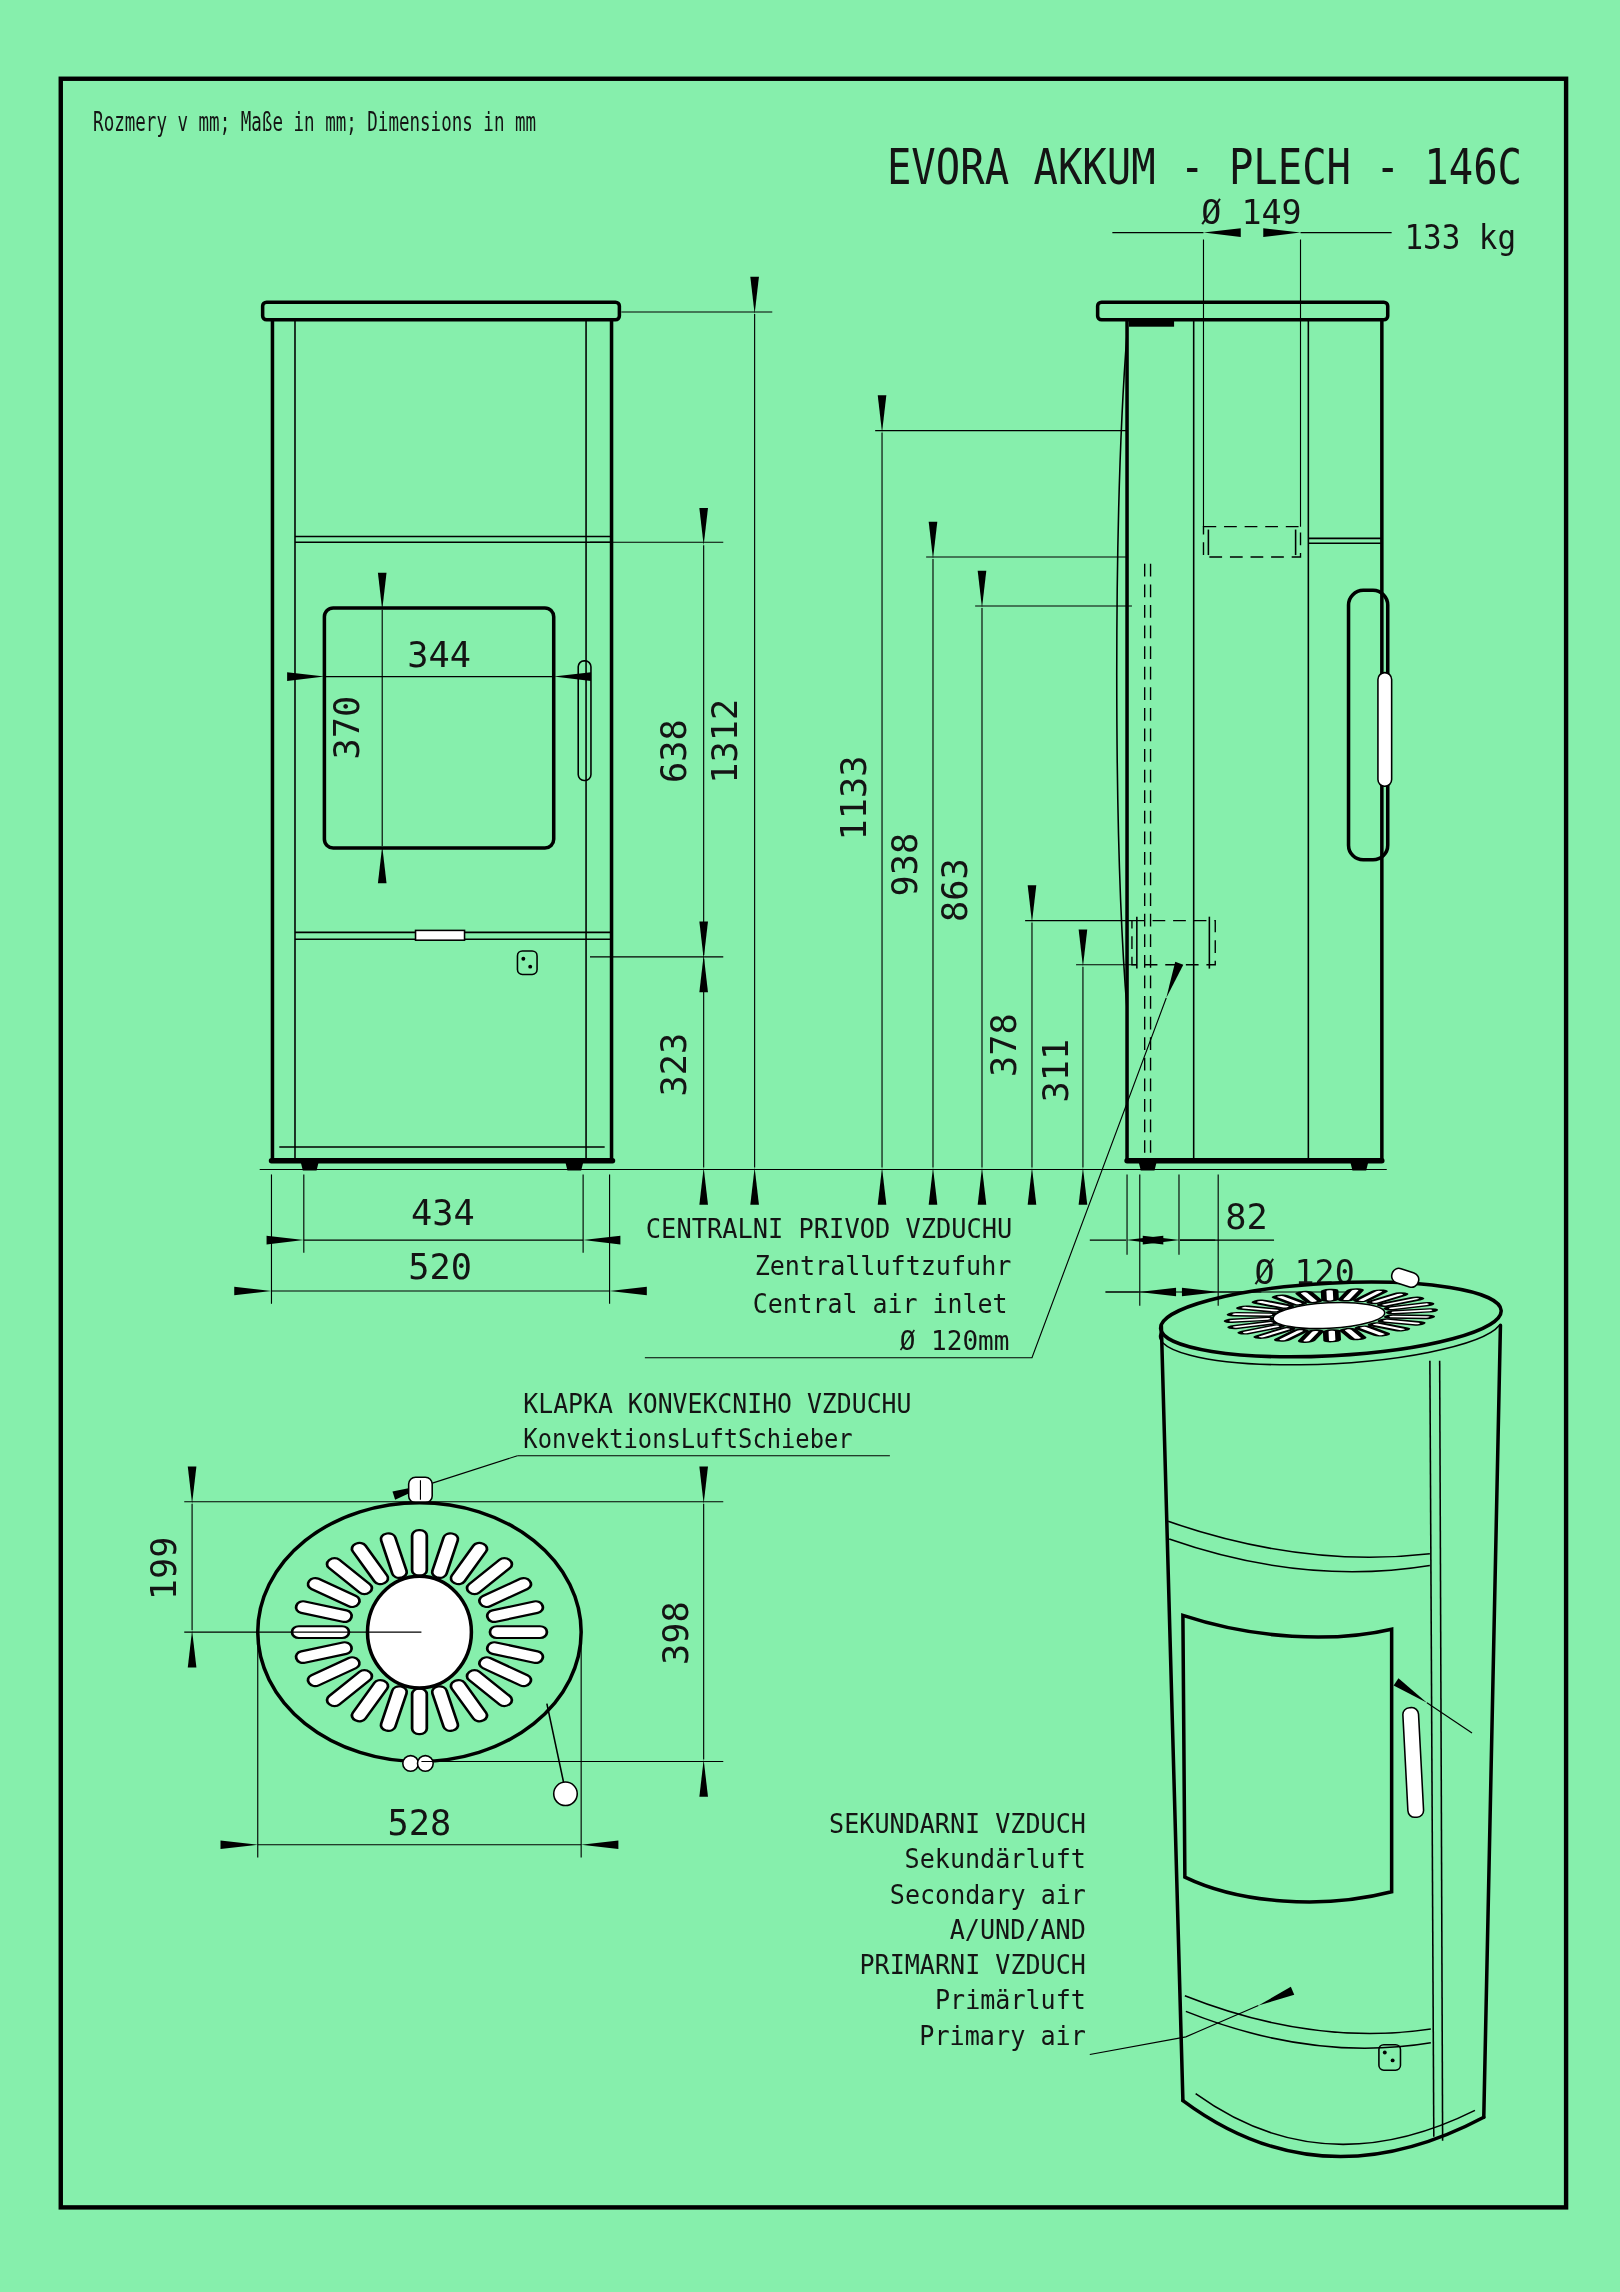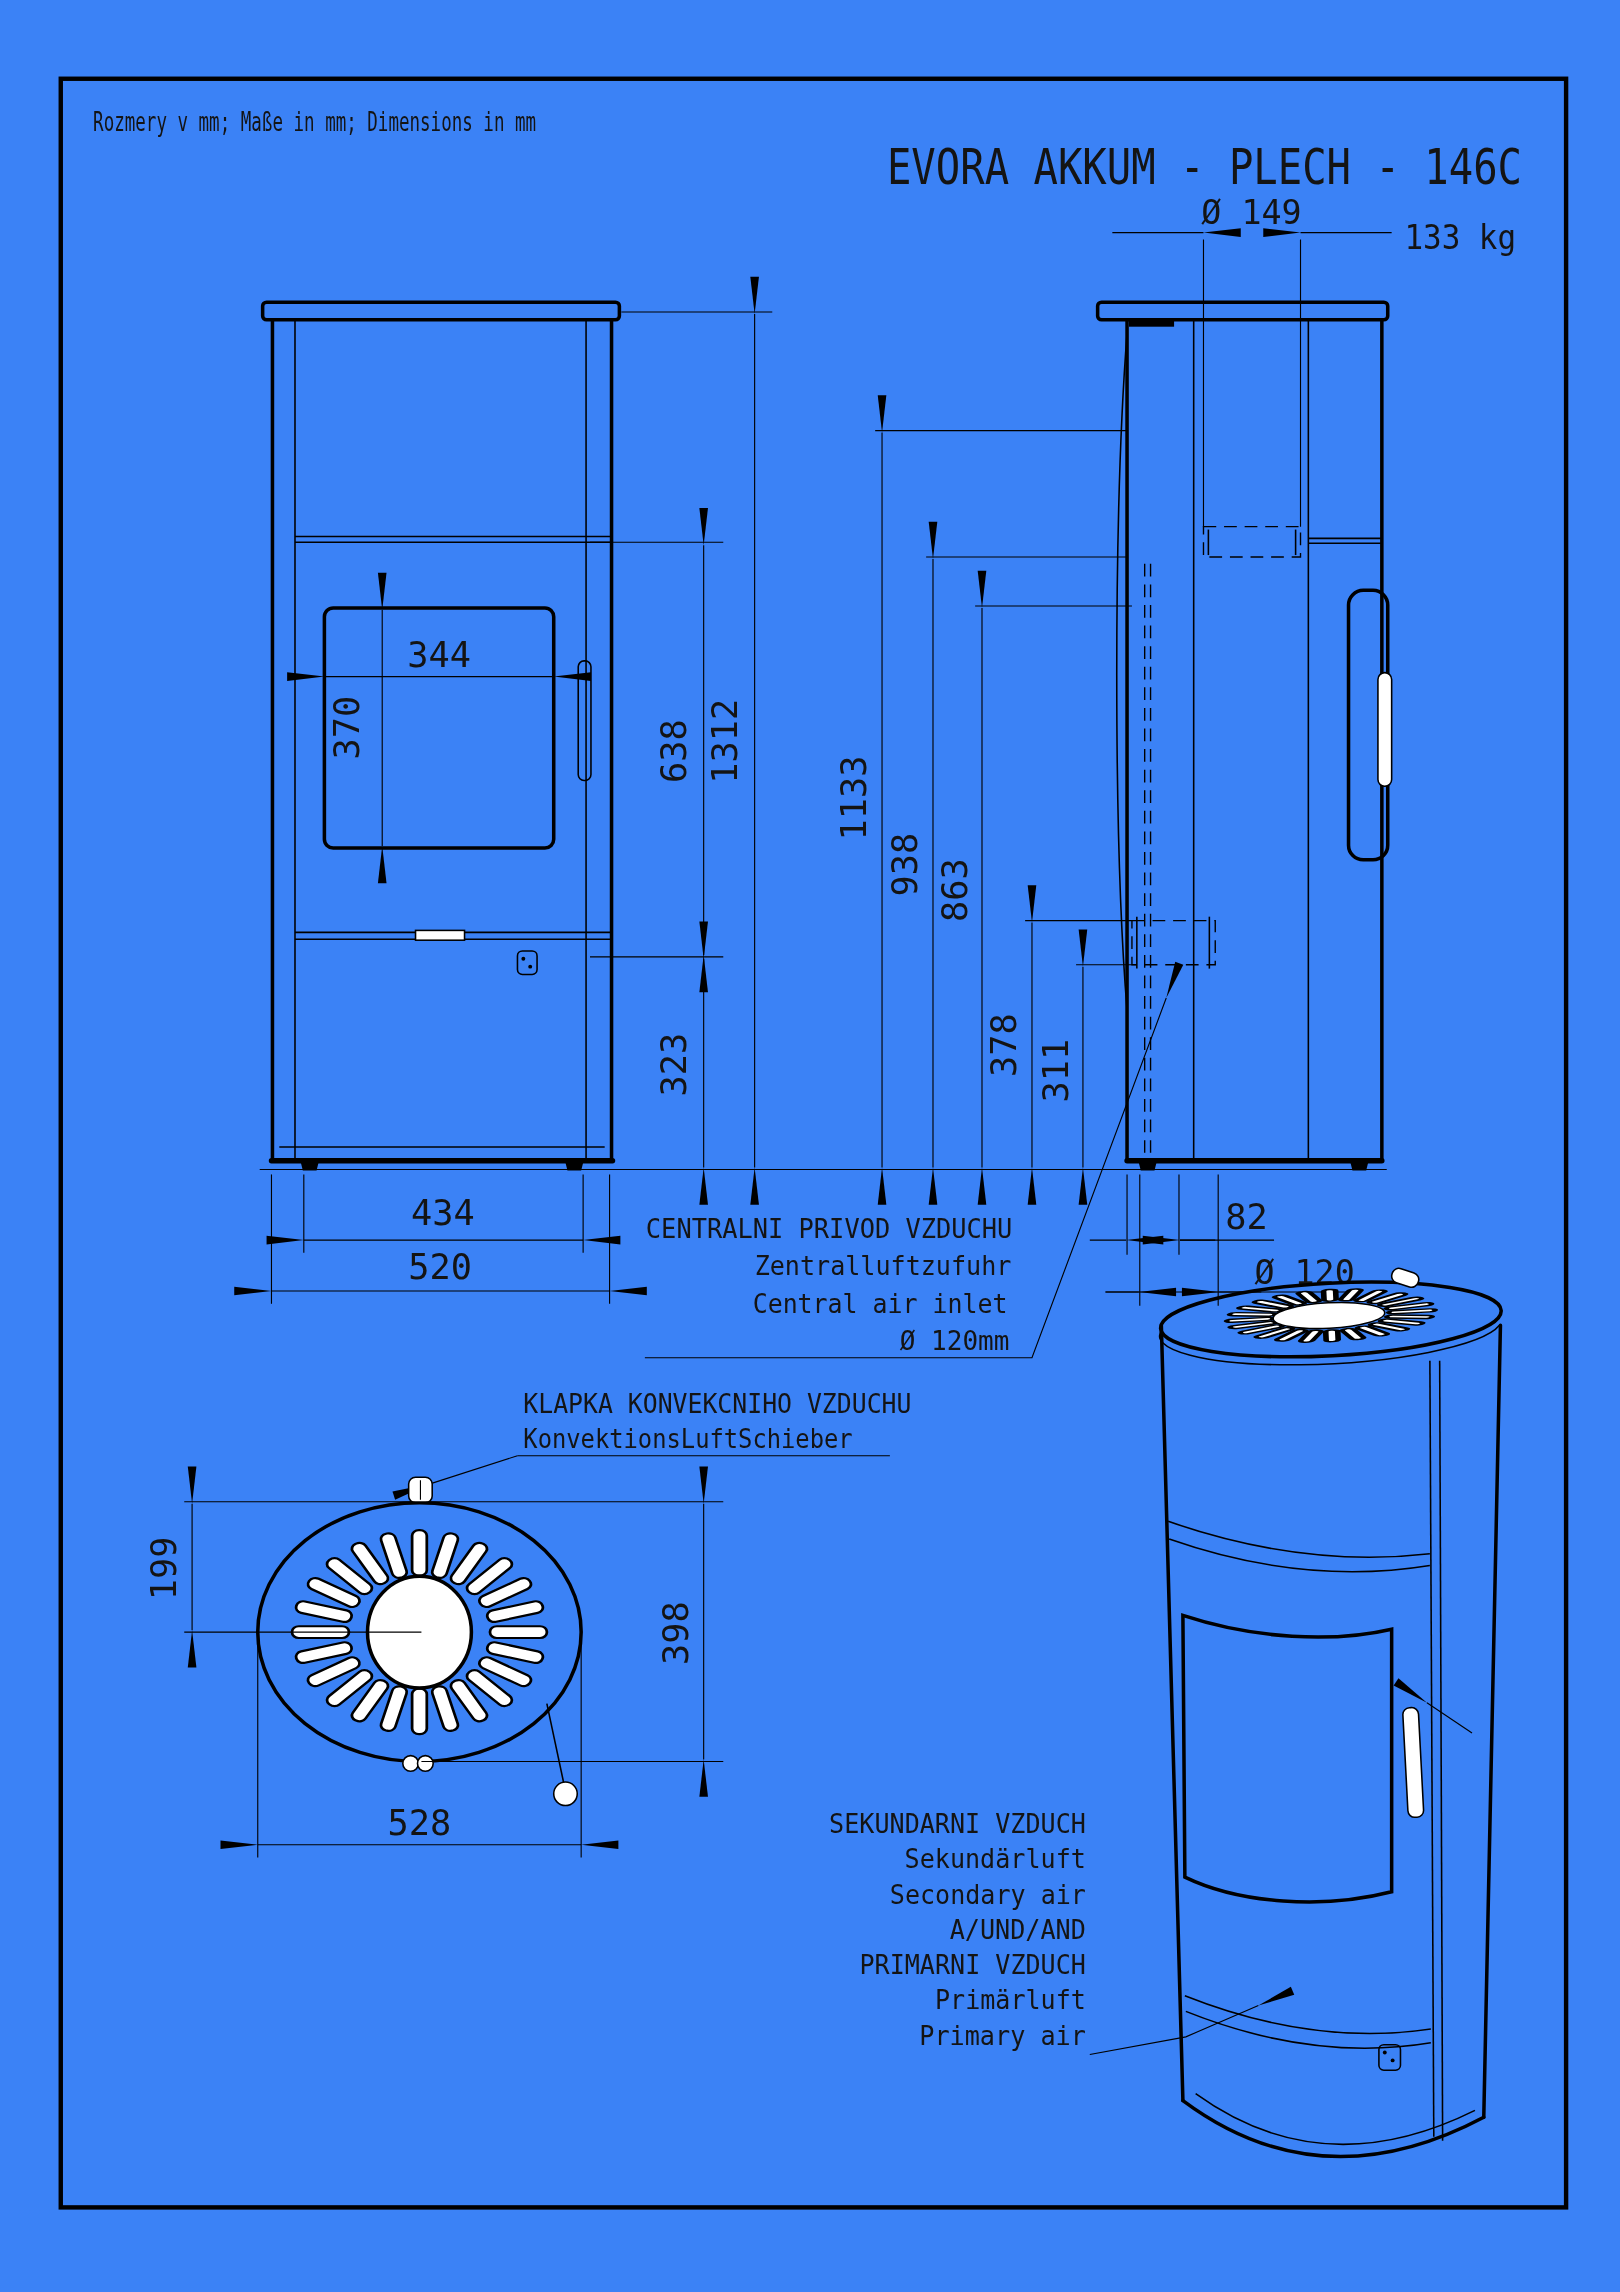--- a/index.html
+++ b/index.html
@@ -1,16 +1,16 @@
 <!DOCTYPE html>
 <html><head>
 <meta charset="utf-8">
 <style>
   html,body{margin:0;padding:0;background:#fff;}
-  #page{position:relative;width:1620px;height:2293px;background:#3b82f6;overflow:hidden;}
+  #page{position:relative;width:1620px;height:2293px;background:#86efac;overflow:hidden;}
   svg{position:absolute;left:0;top:0;}
   svg text{font-family:"DejaVu Sans Mono","Liberation Mono",monospace;fill:#141414;}
   .t27{font-size:27px;}
   .t34{font-size:34px;}
   .t36{font-size:36px;}
   .t50{font-size:50px;}
   .mid{text-anchor:middle;}
   .thick{stroke:#000;stroke-width:3.6;fill:none;stroke-linecap:round;}
   .thick5{stroke:#000;stroke-width:5.5;fill:none;stroke-linecap:round;}
   .thin{stroke:#000;stroke-width:1.6;fill:none;}

